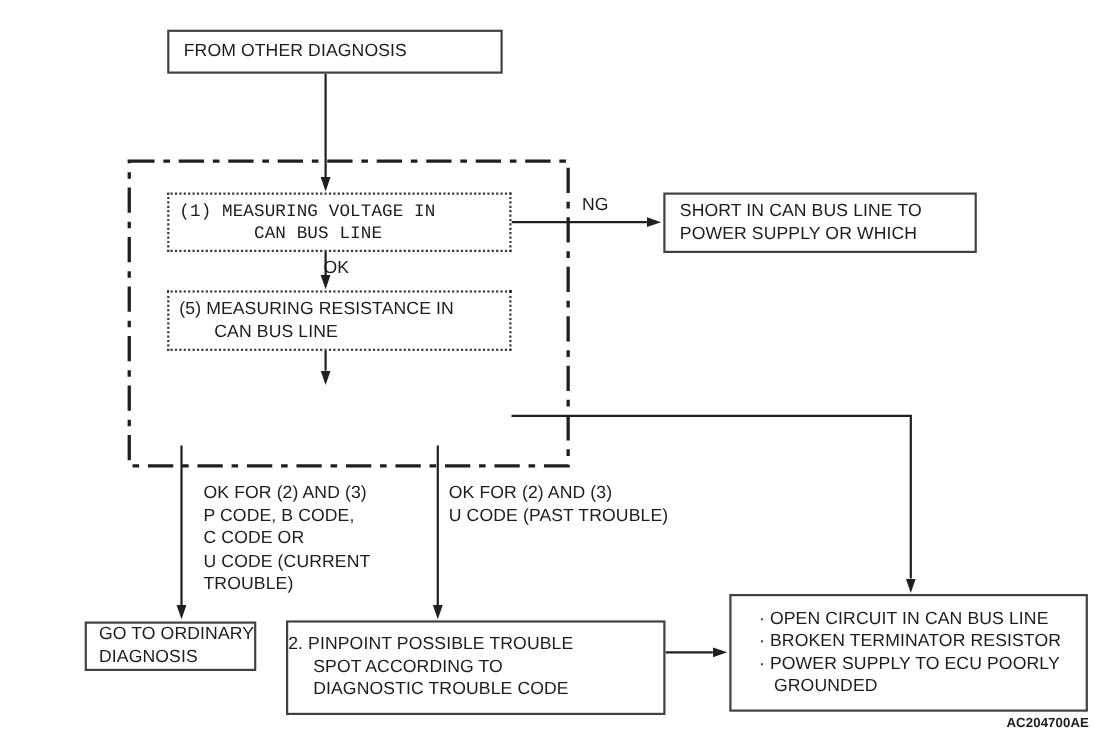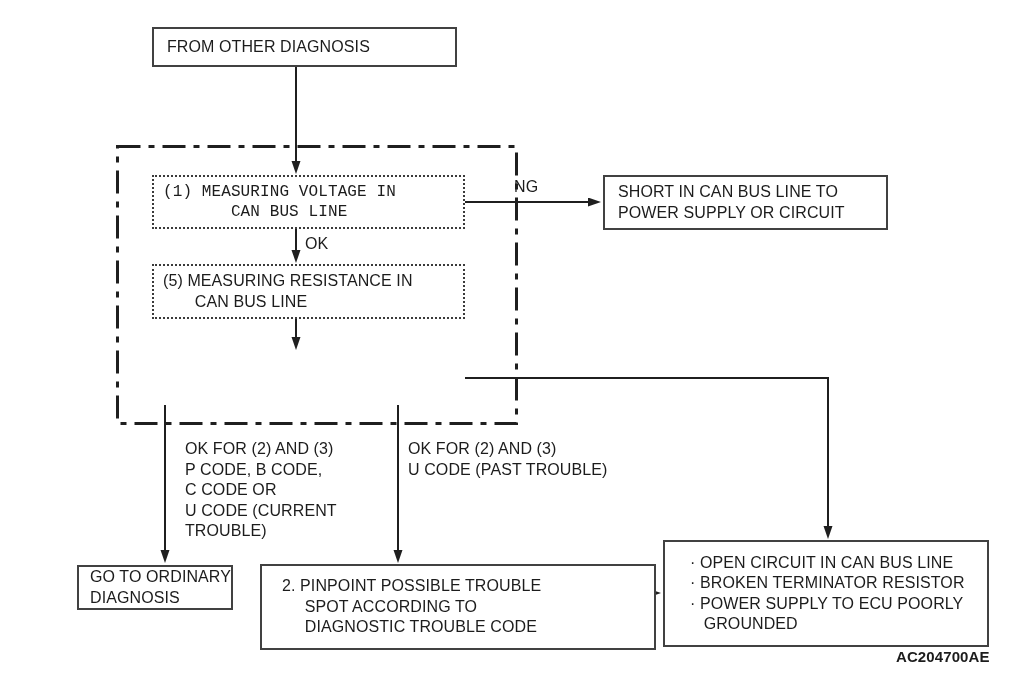--- a/index.html
+++ b/index.html
@@ -30,32 +30,32 @@
   .dotted { border: 2px dotted #3a3a3a; }
   .lbl { position: absolute; }
 
   
   #box-from     { left: 152px; top: 27px;  width: 305px; height: 40px;  padding-left: 13px; }
   #box-step1    { left: 152px; top: 175px; width: 313px; height: 54px;  padding-left: 9px; font-family: Liberation Mono, monospace;  }
   #box-step2    { left: 152px; top: 264px; width: 313px; height: 55px;  padding-left: 9px;  }
   #box-step3    { left: 152px; top: 351px; width: 313px; height: 54px;  padding-left: 9px;  }
   #box-short    { left: 603px; top: 175px; width: 285px; height: 55px;  padding-left: 13px; }
   #box-go       { left: 77px;  top: 565px; width: 156px; height: 45px;  padding-left: 9px; justify-content: flex-end;  }
-  #box-pinpoint { left: 260px; top: 564px; width: 396px; height: 86px;  padding-left: 20px; }
+  #box-pinpoint { left: 260px; top: 564px; width: 345px; height: 86px;  padding-left: 0; }
   #box-open     { left: 663px; top: 540px; width: 326px; height: 107px; padding-left: 25px;  }
 
   
   #lbl-mut     { left: 310px; top: 82px;  }
-  #lbl-ok      { left: 305px; top: 234px; }
-  #lbl-ng      { left: 514px; top: 177px; }
+  #lbl-ok      { left: 294px; top: 234px; }
+  #lbl-ng      { left: 529px; top: 177px; }
   #lbl-ng23    { left: 528px; top: 352px; }
   #lbl-okleft  { left: 185px; top: 439px; }
   #lbl-okright { left: 408px; top: 439px; }
-  #lbl-code    { left: 896px; top: 647px; width: 94px; 
-                 font-weight: bold; font-size: 15px; }
+  #lbl-code    { left: 896px; top: 647px; width: 94px; text-align: right;
+                 font-weight: bold; font-size: 12px; }
 </style>
 </head>
 <body>
 
 <div class="canvas">
 
   <svg class="layer" viewBox="0 0 1010 678" xmlns="http://www.w3.org/2000/svg">
     <defs>
       <marker id="arr" markerUnits="userSpaceOnUse" markerWidth="14" markerHeight="10" refX="0" refY="4.5" orient="auto">
         <path d="M0,0 L13,4.5 L0,9 Z" fill="#1f1f1f"></path>
@@ -85,21 +85,21 @@
   </div>
 
   <div class="box dotted" id="box-step2">
     <span class="txt">(5) MEASURING RESISTANCE IN
        CAN BUS LINE</span>
   </div>
 
 
   <div class="box solid" id="box-short">
     <span class="txt">SHORT IN CAN BUS LINE TO
-POWER SUPPLY OR CIRCUIT</span>
+POWER SUPPLY OR WHICH</span>
   </div>
 
   <div class="box solid" id="box-go">
     <span class="txt">GO TO ORDINARY
 DIAGNOSIS</span>
   </div>
 
   <div class="box solid" id="box-pinpoint">
     <span class="txt">2. PINPOINT POSSIBLE TROUBLE
      SPOT ACCORDING TO

